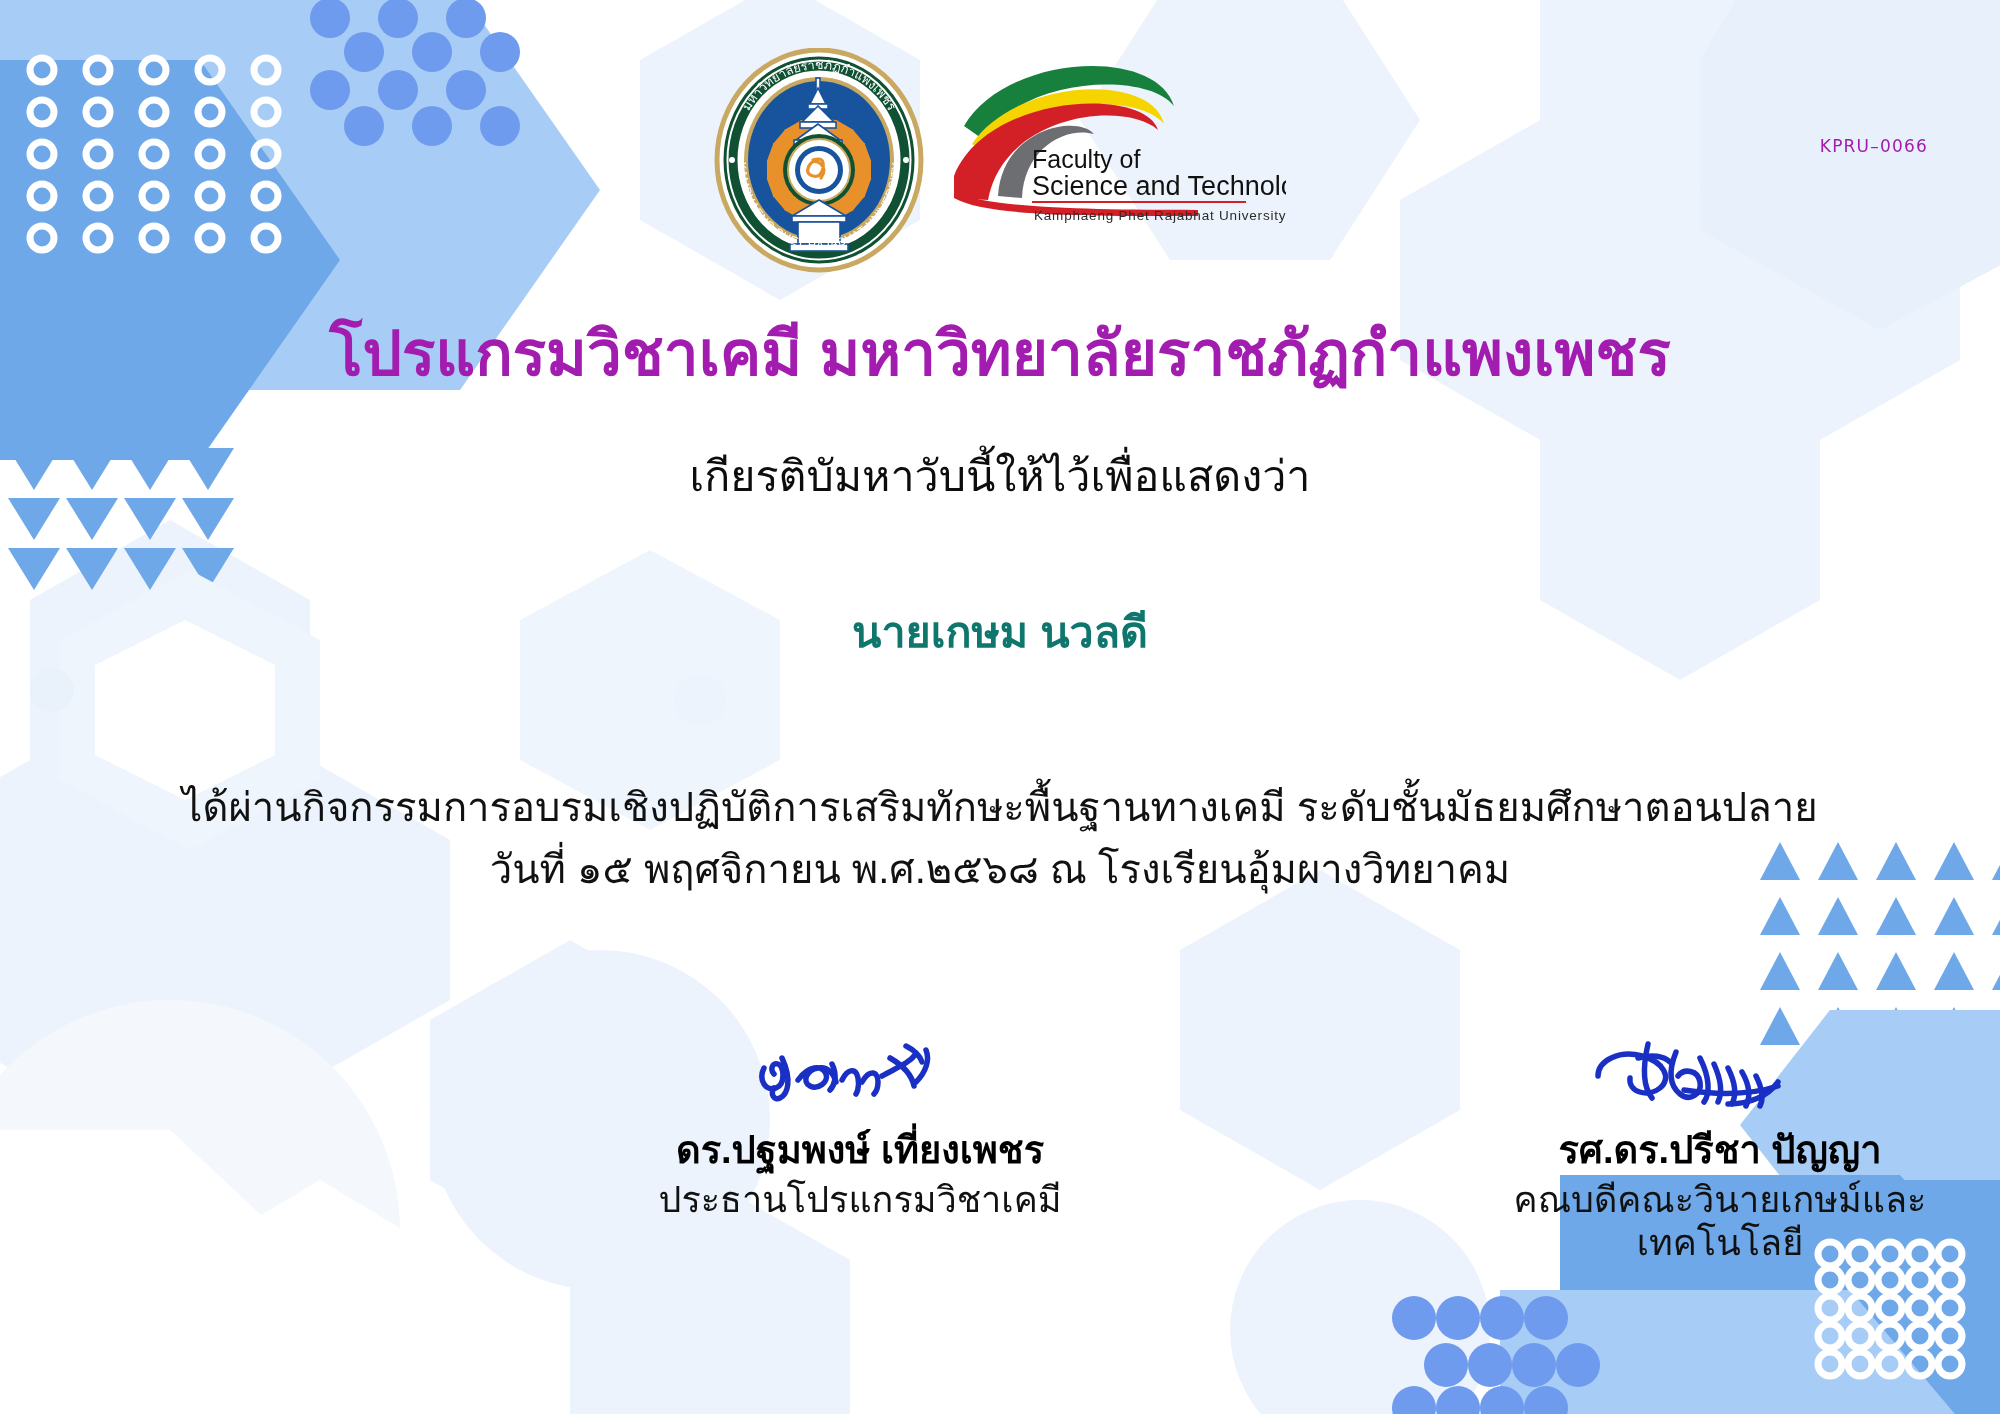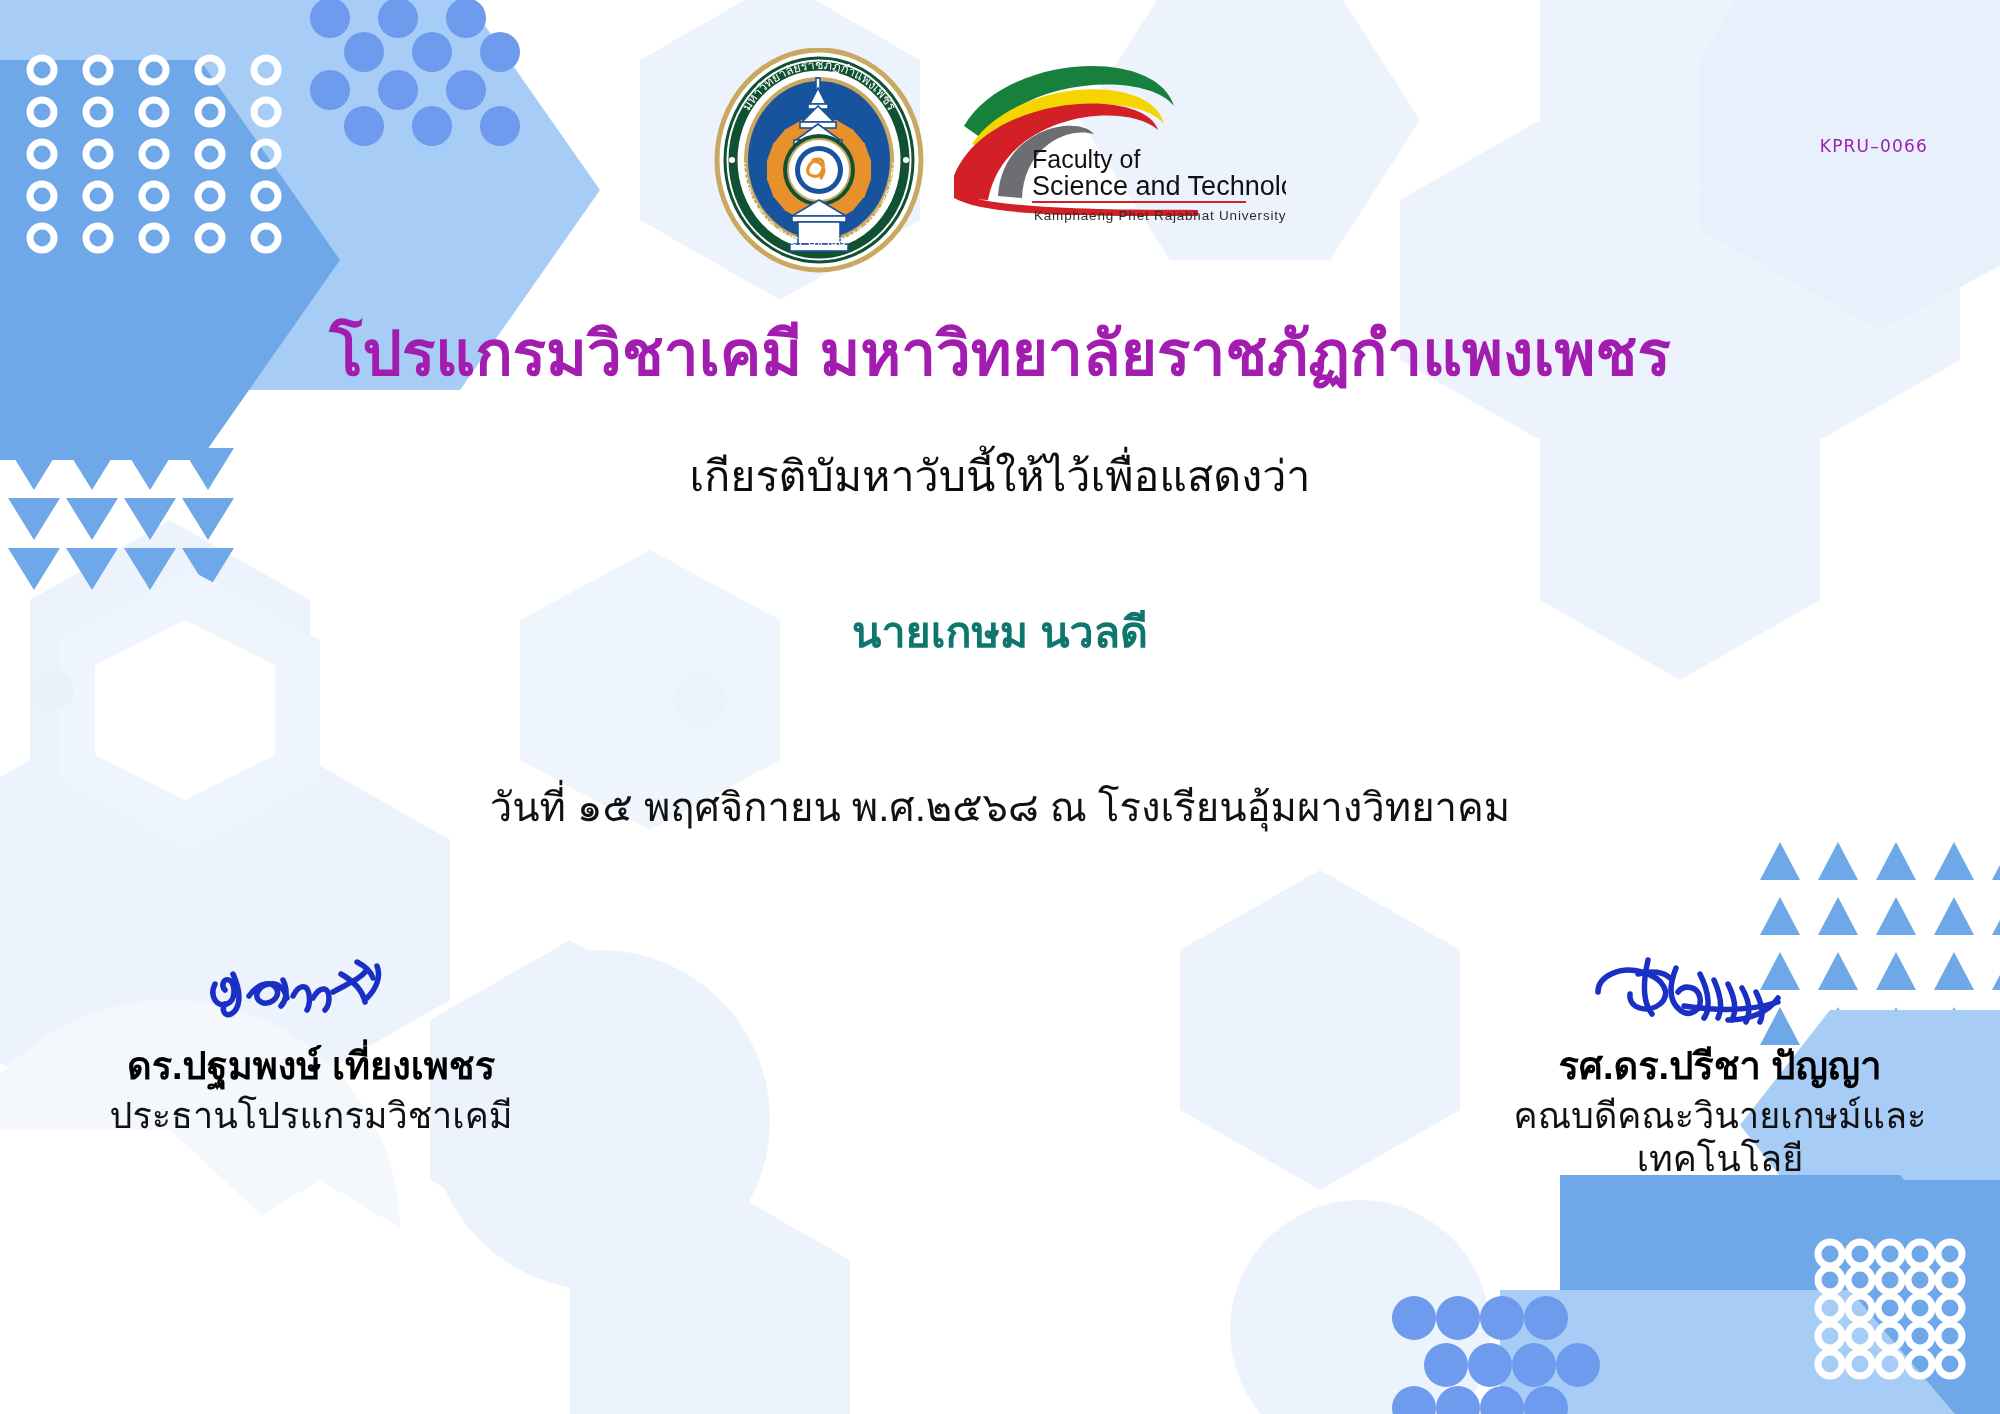--- a/index.html
+++ b/index.html
@@ -50,22 +50,22 @@
     font-size:43px; font-weight:bold; color:#0f766e;
   }
   .body-lines {
     position:absolute; top:776px; left:0; right:0;
     text-align:center; color:#111;
     font-size:40px; line-height:1.55;
   }
   .body-lines div { white-space:nowrap; }
 
   .sig-row {
-    position:absolute; top:944px; left:0; right:0;
-    display:flex; justify-content:space-between; gap:300px;padding-left:31px;
+    position:absolute; top:1028px; left:0; right:0;
+    display:flex; justify-content:flex-end; gap:300px;padding-left:31px;
   }
   .sig-block { width:560px; text-align:center; }
   .sig-mark { height:96px; display:flex; align-items:flex-end; justify-content:center; }
   .sig-name {
     font-size:38px; font-weight:bold; color:#000;
     margin-top:4px; line-height:1.2;
   }
   .sig-role {
     font-size:36px; color:#111; margin-top:4px; line-height:1.2;
   }
@@ -363,20 +363,21 @@
           <text x="88" y="172" font-size="13.5" font-family="'Liberation Sans',sans-serif" fill="#2b2b2b" letter-spacing="0.8">Kamphaeng Phet Rajabhat University</text>
         </svg>
       </div>
     </div>
 
     <div class="title">โปรแกรมวิชาเคมี มหาวิทยาลัยราชภัฏกำแพงเพชร</div>
     <div class="subtitle">เกียรติบัมหาวับนี้ให้ไว้เพื่อแสดงว่า</div>
     <div class="recipient">นายเกษม นวลดี</div>
 
     <div class="body-lines">
+      <div>ได้ผ่านกิจกรรมการอบรมเชิงปฏิบัติการเสริมทักษะพื้นฐานทางเคมี ระดับชั้นมัธยมศึกษาตอนปลาย</div>
       <div>วันที่ ๑๕ พฤศจิกายน พ.ศ.๒๕๖๘ ณ โรงเรียนอุ้มผางวิทยาคม</div>
     </div>
 
     <div class="sig-row">
 
       <div class="sig-block">
         <div class="sig-mark">
           <svg width="240" height="96" viewBox="0 0 240 96" xmlns="http://www.w3.org/2000/svg">
             <g fill="none" stroke="#1A2FC4" stroke-width="5.5" stroke-linecap="round" stroke-linejoin="round">
               <path d="M24 40 c-6 12 2 24 12 20 c10 -4 8 -22 2 -24 c-6 -2 -8 6 -4 10"></path>

